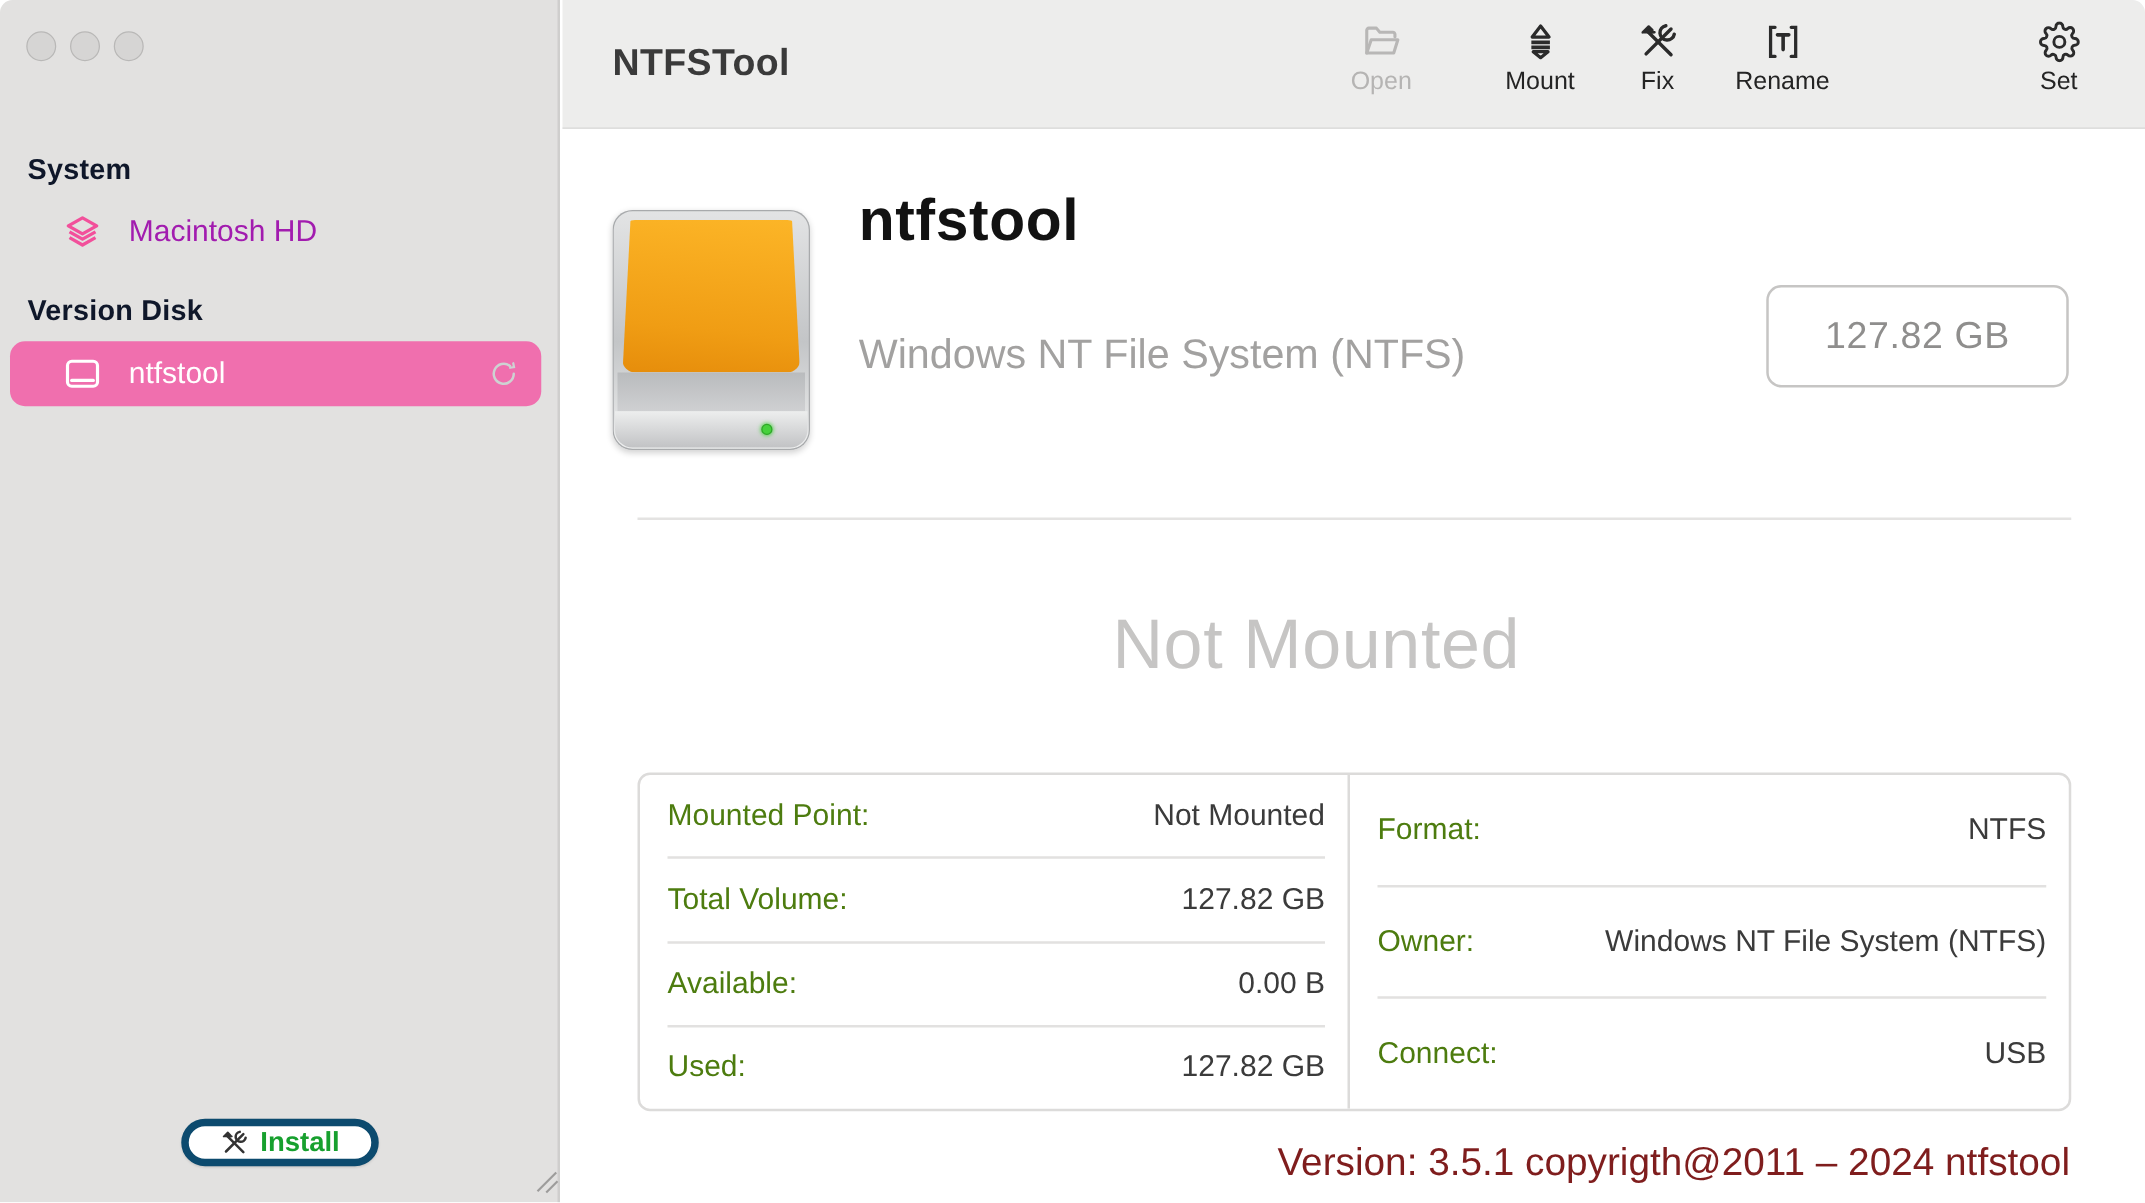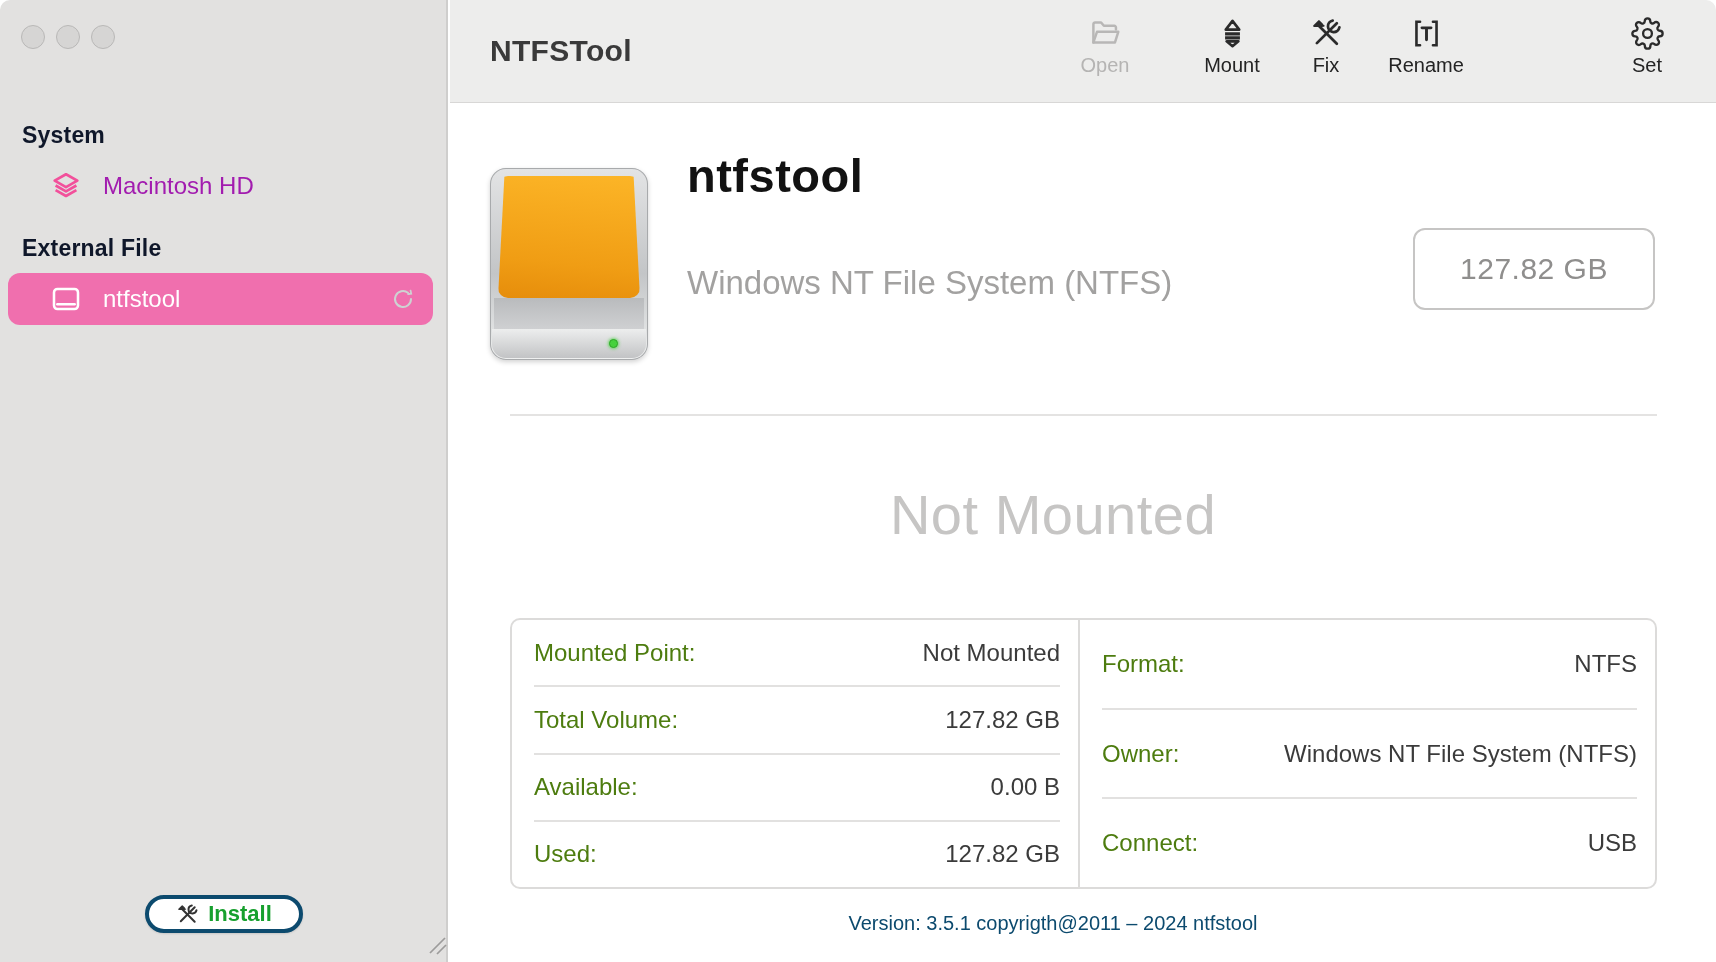--- a/index.html
+++ b/index.html
@@ -22,21 +22,21 @@
     display:flex; align-items:center; }
   .si-mac { top:161px; height:50px; }
   .si-ntfs { top:273px; background:#f06fae; }
   .side-item .sicon { margin-left:42px; width:32px; height:32px; flex:0 0 32px; }
   .side-item .sicon svg { width:32px; height:32px; display:block; }
   .side-label { margin-left:21px; font-size:24px; color:#a21caf; }
   .si-ntfs .side-label { color:#fff; }
   .spinner { position:absolute; right:18px; top:14px; width:24px; height:24px; }
   .spinner svg { width:24px; height:24px; display:block; }
   .install-btn { position:absolute; left:145px; top:895px; width:158px; height:38px;
-    border-radius:19px; background:#fff; border:4px solid #0c4a6e;
+    border-radius:19px; background:#fff; border:6px solid #0c4a6e;
     box-shadow:0 1px 2px rgba(0,0,0,.12);
     display:flex; align-items:center; justify-content:center; gap:9px;
     font-family:inherit; cursor:default; padding:0; }
   .install-btn svg { width:23px; height:23px; }
   .install-label { font-size:22px; color:#17a02e; font-weight:bold; }
   .resize-grip { position:absolute; left:427px; top:935px; width:22px; height:22px; }
   .resize-grip svg { width:22px; height:22px; }
 
   
   .titlebar { position:absolute; left:450px; right:0; top:0; height:103px;
@@ -91,22 +91,22 @@
   .dcol { display:flex; flex-direction:column; }
   .dcol-left { width:566px; }
   .dcol-right { flex:1; }
   .vline { width:2px; background:#dcdbda; }
   .drow { flex:1; display:flex; align-items:center; justify-content:space-between;
     margin:0 18px 0 22px; border-bottom:2px solid #e2e1e0; }
   .drow:last-child { border-bottom:none; }
   .dlabel { font-size:24px; color:#4d7c0f; }
   .dvalue { font-size:24px; color:#3b3b3b; }
 
-  .version { position:absolute; left:0; right:60px; top:808px; text-align:center;
-    font-size:20px; color:#0c4a6e; }
+  .version { position:absolute; left:0; right:60px; top:808px; text-align:right;
+    font-size:31px; color:#7f1d1d; }
 </style>
 </head>
 <body>
 
 <div class="window">
 
   <aside class="sidebar">
     <div class="traffic-lights">
       <span class="tl"></span>
       <span class="tl"></span>
@@ -119,21 +119,21 @@
       <span class="sicon">
         <svg viewBox="0 0 24 24" fill="none" stroke="#f2509b" stroke-width="2" stroke-linejoin="round">
           <path d="M12 3.2L20.5 8 12 12.8 3.5 8z"></path>
           <path d="M4.2 11.6L12 16l7.8-4.4"></path>
           <path d="M4.2 15.1L12 19.5l7.8-4.4"></path>
         </svg>
       </span>
       <span class="side-label">Macintosh HD</span>
     </div>
 
-    <div class="side-section-header ssh-external">External File</div>
+    <div class="side-section-header ssh-external">Version Disk</div>
 
     <div class="side-item si-ntfs">
       <span class="sicon">
         <svg viewBox="0 0 24 24" fill="none" stroke="#ffffff" stroke-width="1.9" stroke-linecap="round">
           <rect x="3" y="4.5" width="18" height="15" rx="2.6"></rect>
           <path d="M5.5 16h13"></path>
         </svg>
       </span>
       <span class="side-label">ntfstool</span>
       <span class="spinner">

